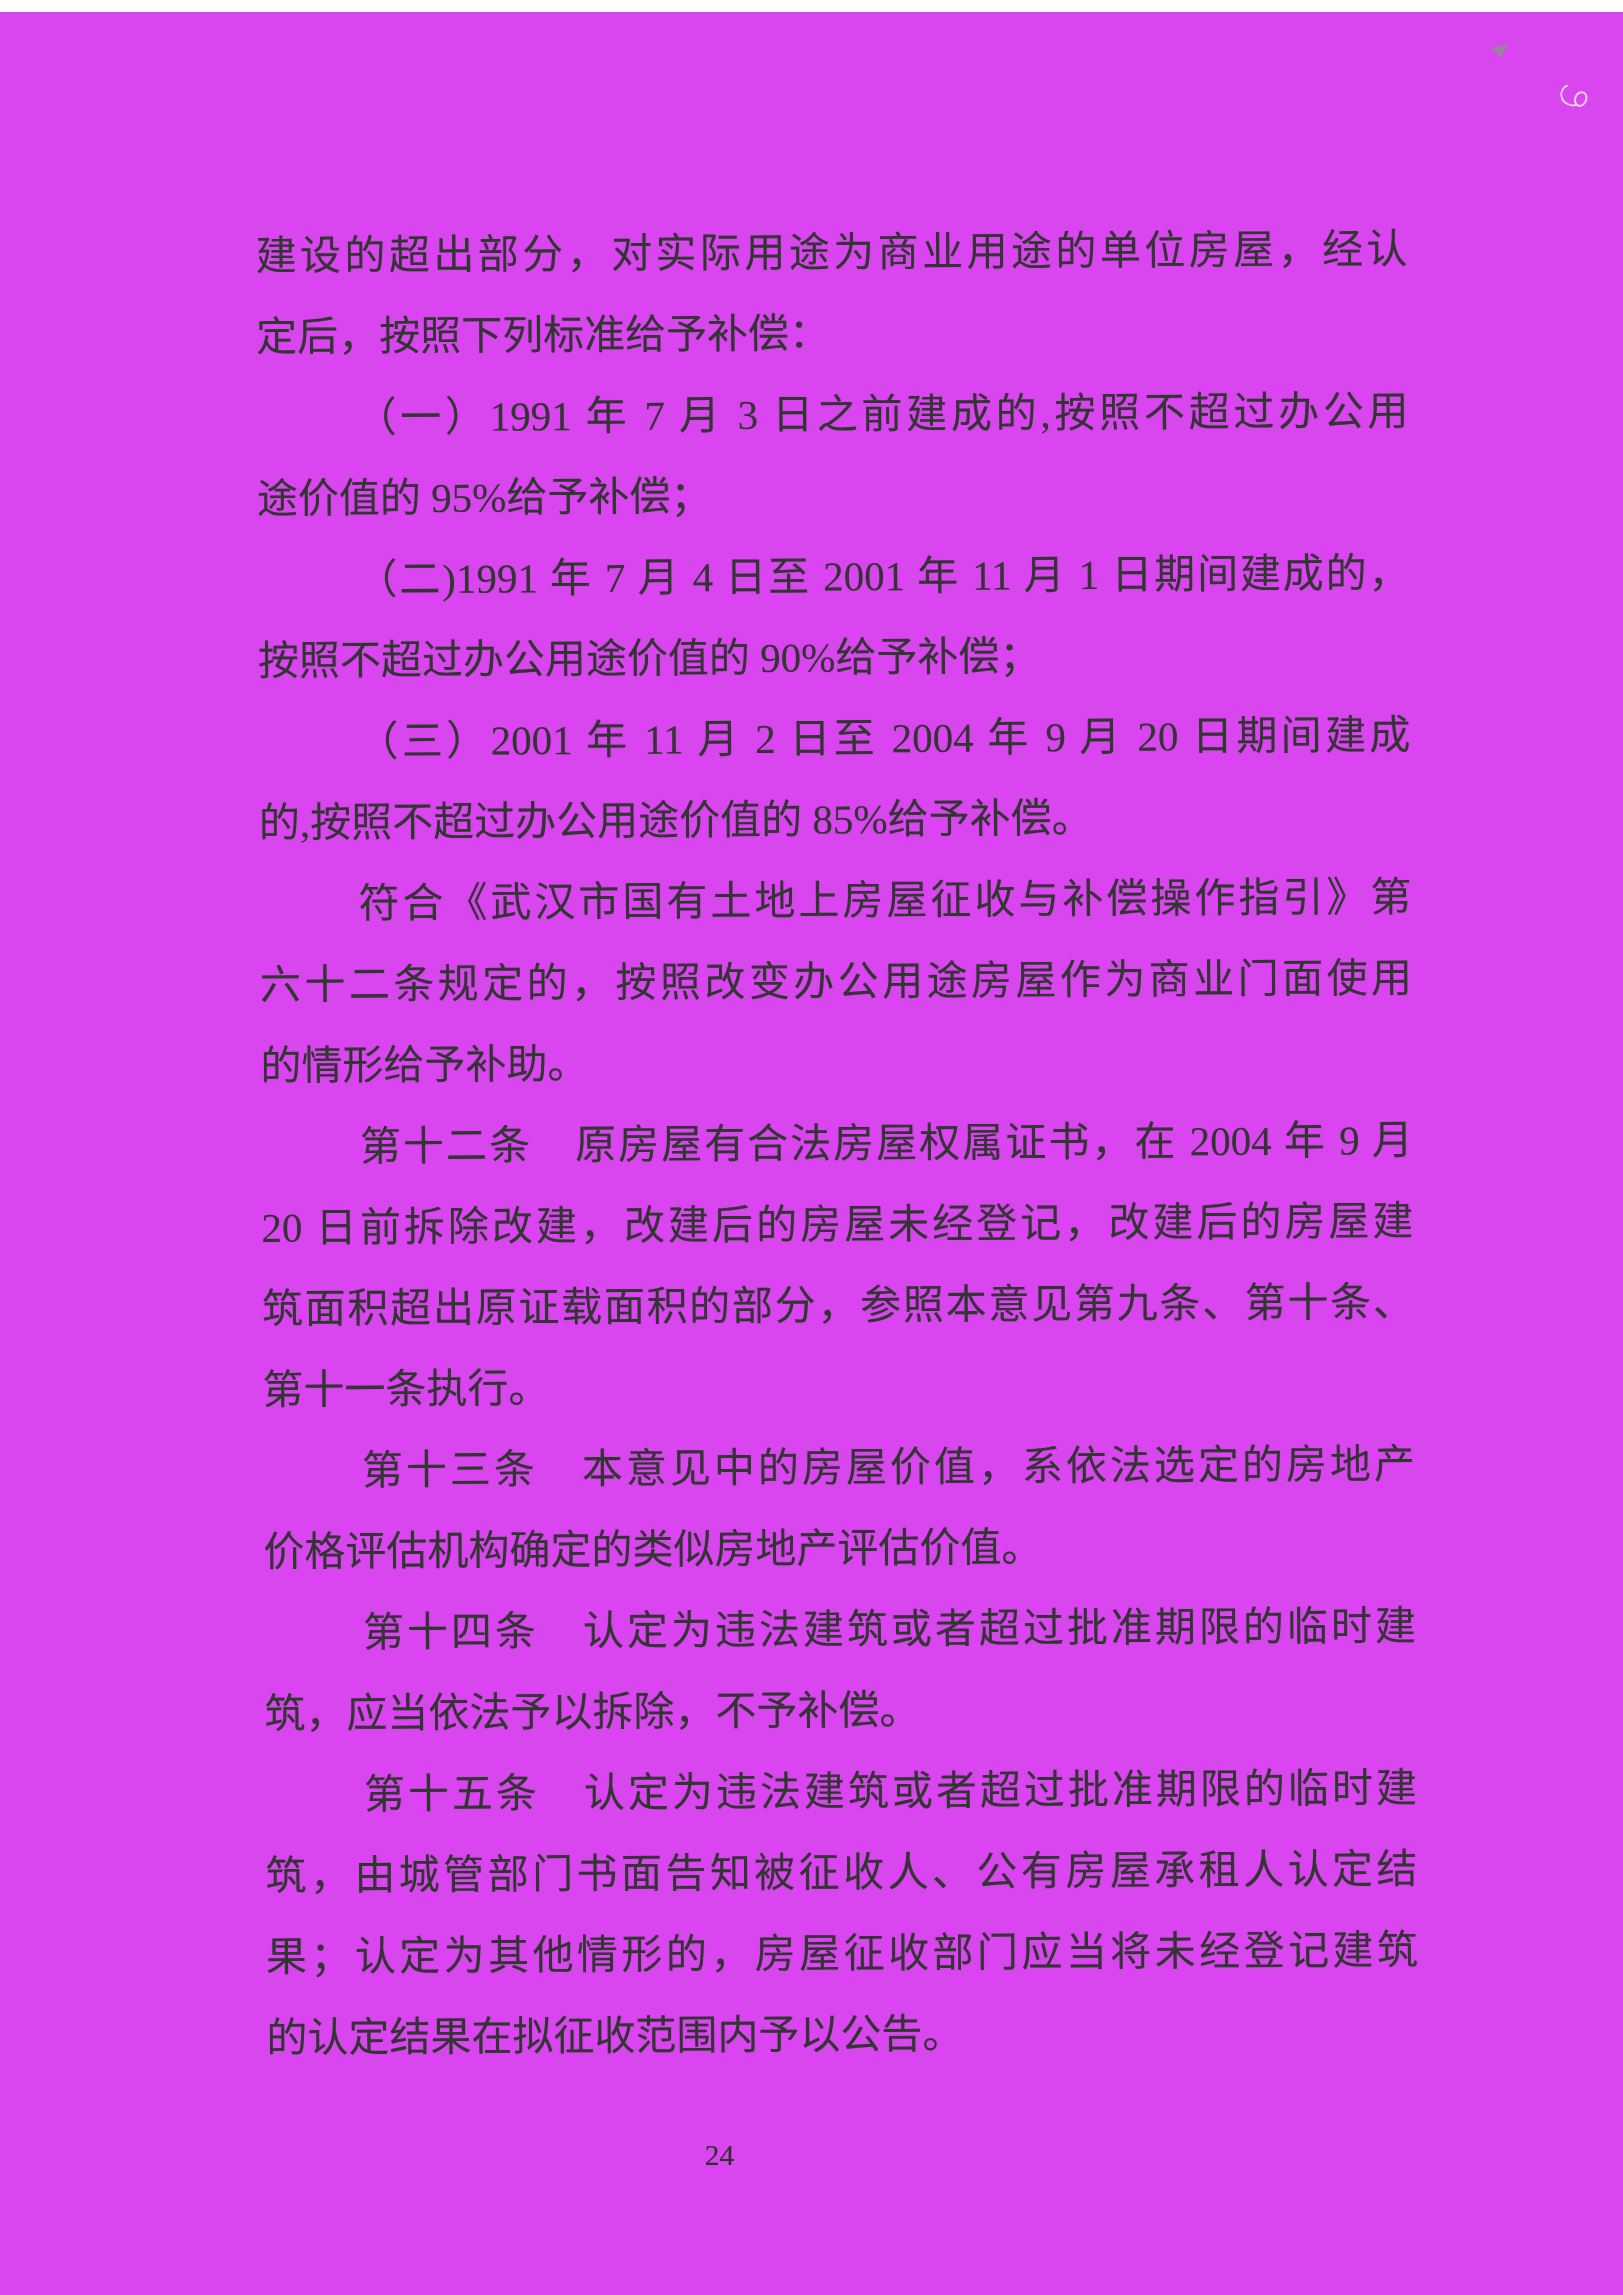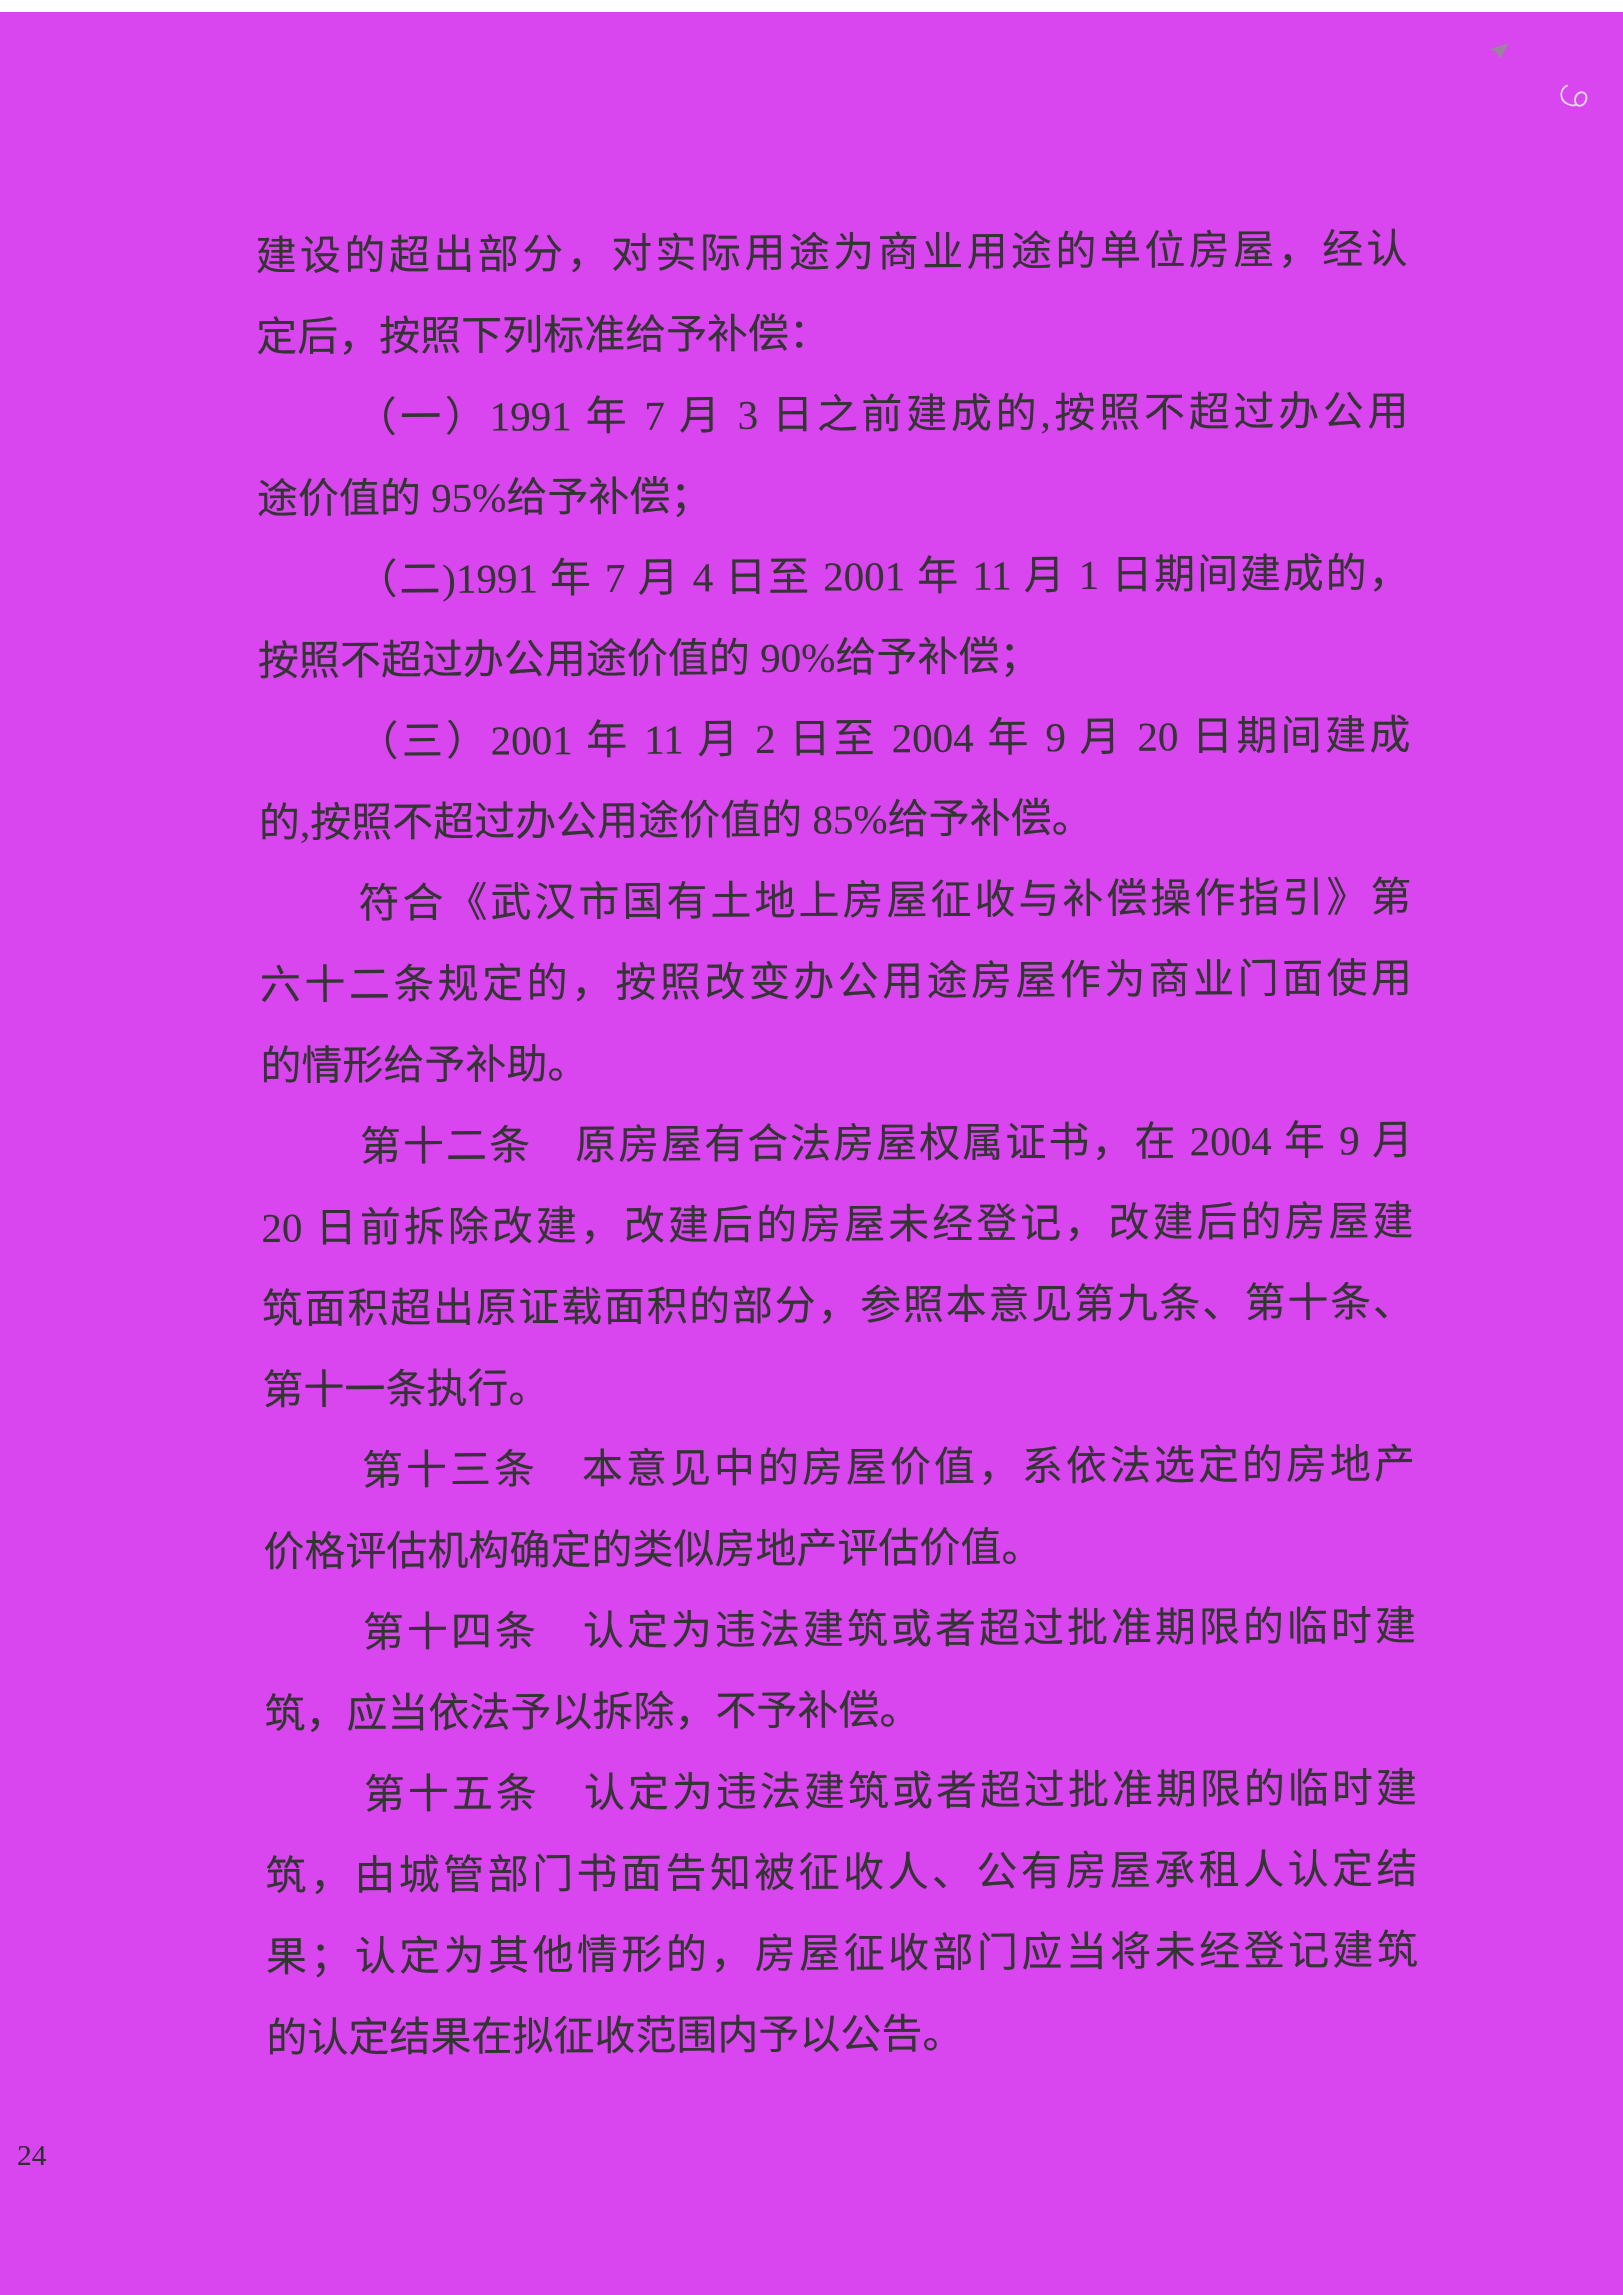--- a/index.html
+++ b/index.html
@@ -34,20 +34,21 @@
     text-align:justify;
     text-align-last:justify;
   }
   .line.indent{
     text-indent:99px;
   }
   .pageno{
     position:absolute;
     left:0;top:2126px;
     width:1405px;
+    text-align:center;
     font-size:29.5px;
     line-height:34px;
     color:#303030;
     text-shadow:0 0 0.7px rgba(70,70,70,.3);
   }
   .pageno span{display:inline-block;transform:translateX(17px);}
   
   .pencil-mark{
     position:absolute;left:1490px;top:31px;
     width:18.3px;height:15.7px;

